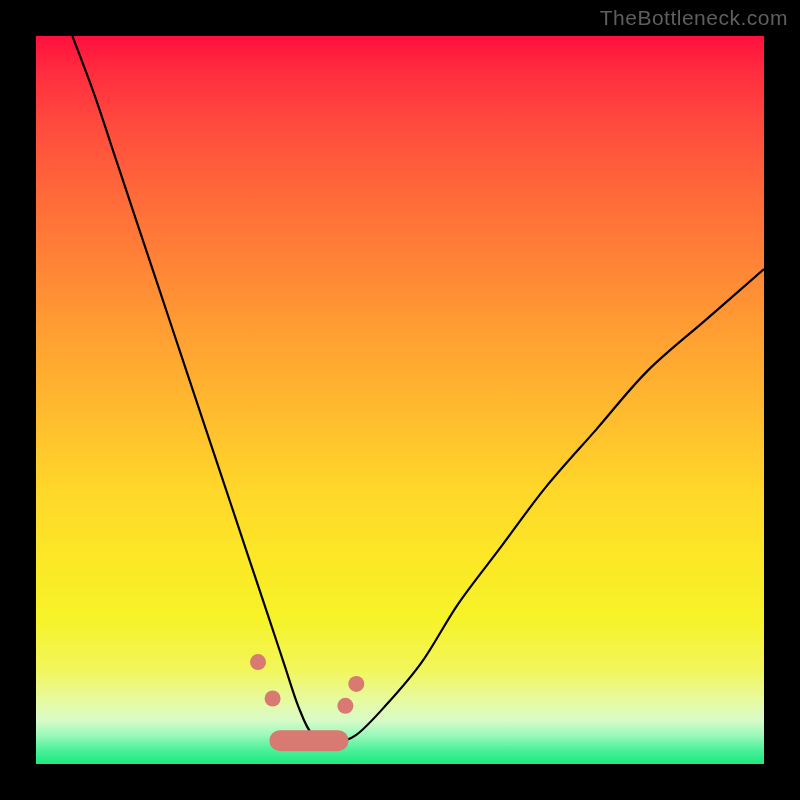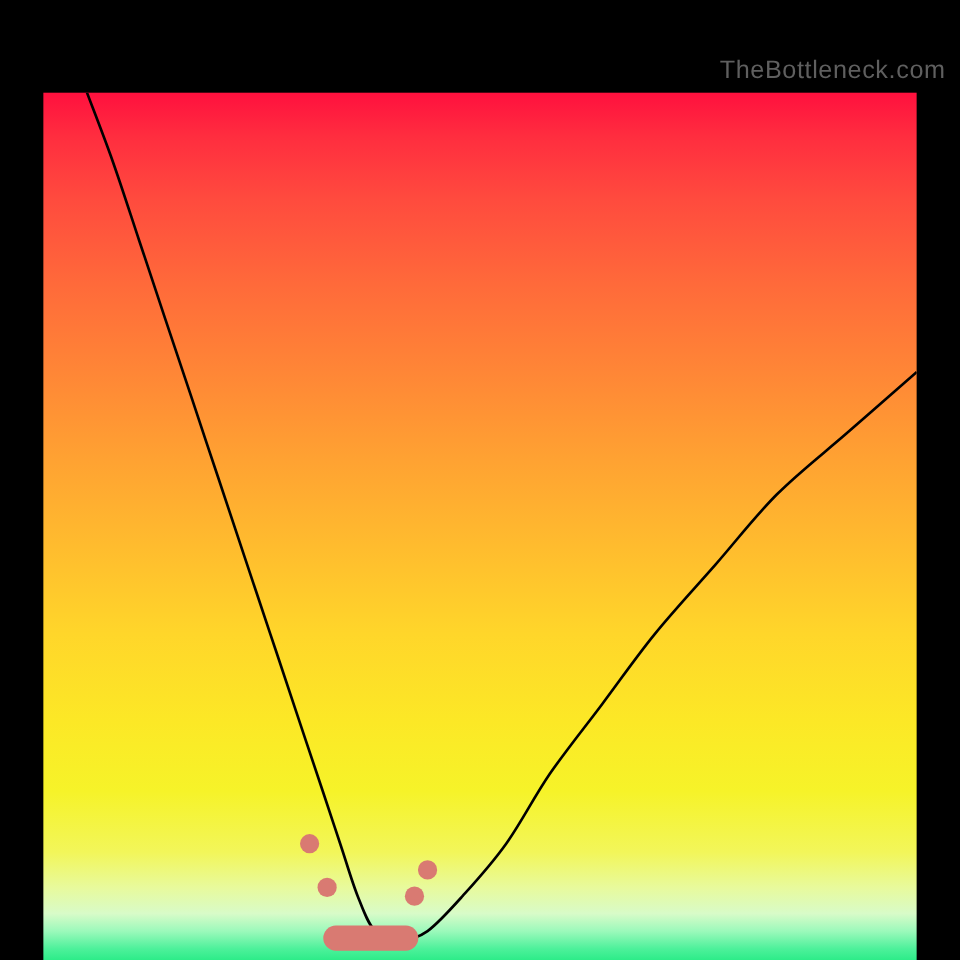--- a/index.html
+++ b/index.html
@@ -4,21 +4,20 @@
 <style>
   * { margin: 0; padding: 0; box-sizing: border-box; }
   html, body { width: 800px; height: 800px; overflow: hidden; }
   body { background: #000; font-family: Arial, Helvetica, sans-serif; }
 
   .frame {
     position: absolute;
     left: 0; top: 0;
     width: 800px; height: 662px;
     background: #000;
-    margin-top: 41px;
   }
 
   .plot {
     position: absolute;
     left: 36px;
     top: 36px;
     width: 728px;
     height: 728px;
     overflow: hidden;
   }

